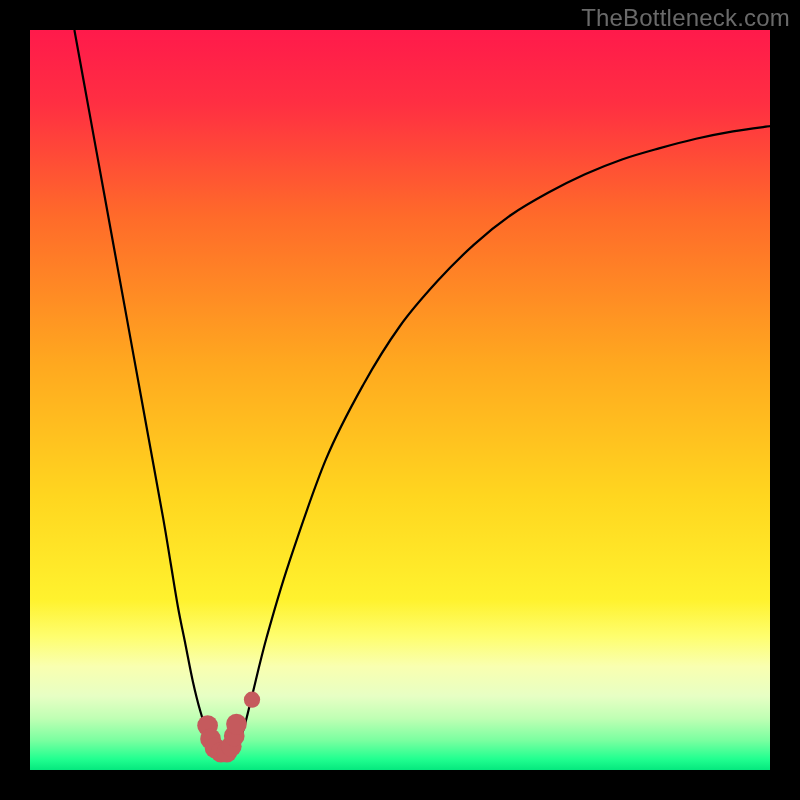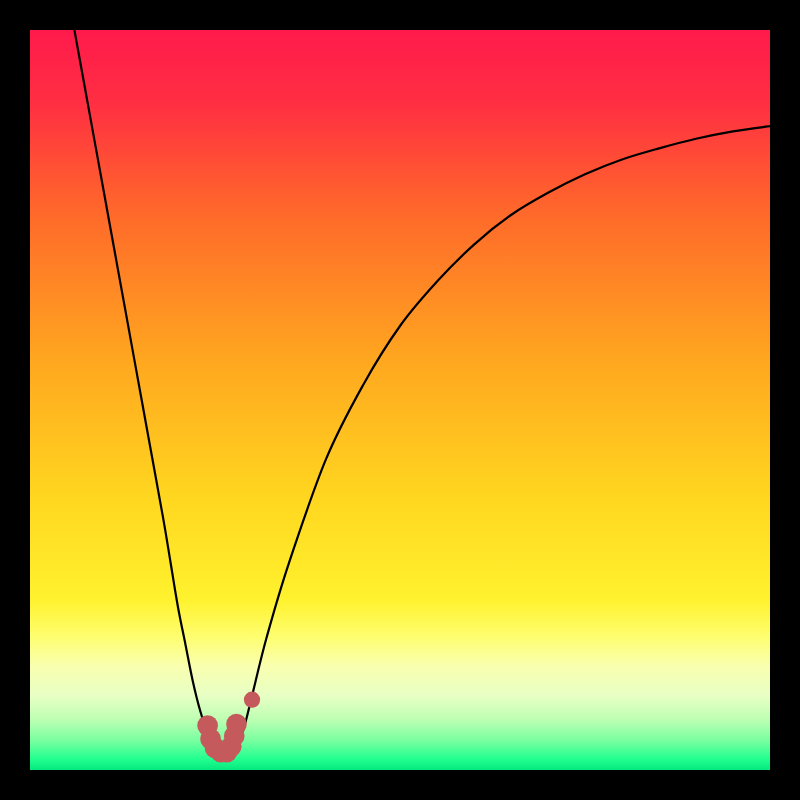--- a/index.html
+++ b/index.html
@@ -86,14 +86,15 @@
           <circle cx="196.84" cy="722.24" r="10.36" class="dot" fill="#c55a5d"></circle>
           <circle cx="201.28" cy="716.32" r="10.36" class="dot" fill="#c55a5d"></circle>
           <circle cx="204.24" cy="705.96" r="10.36" class="dot" fill="#c55a5d"></circle>
           <circle cx="206.46" cy="694.12" r="10.36" class="dot" fill="#c55a5d"></circle>
           <circle cx="222.00" cy="669.70" r="8.14" class="dot" fill="#c55a5d"></circle>
         </g>
     </svg>
 
   </div>
 
+  <div class="watermark">TheBottleneck.com</div>
 
 </div>
 
 </body></html>

